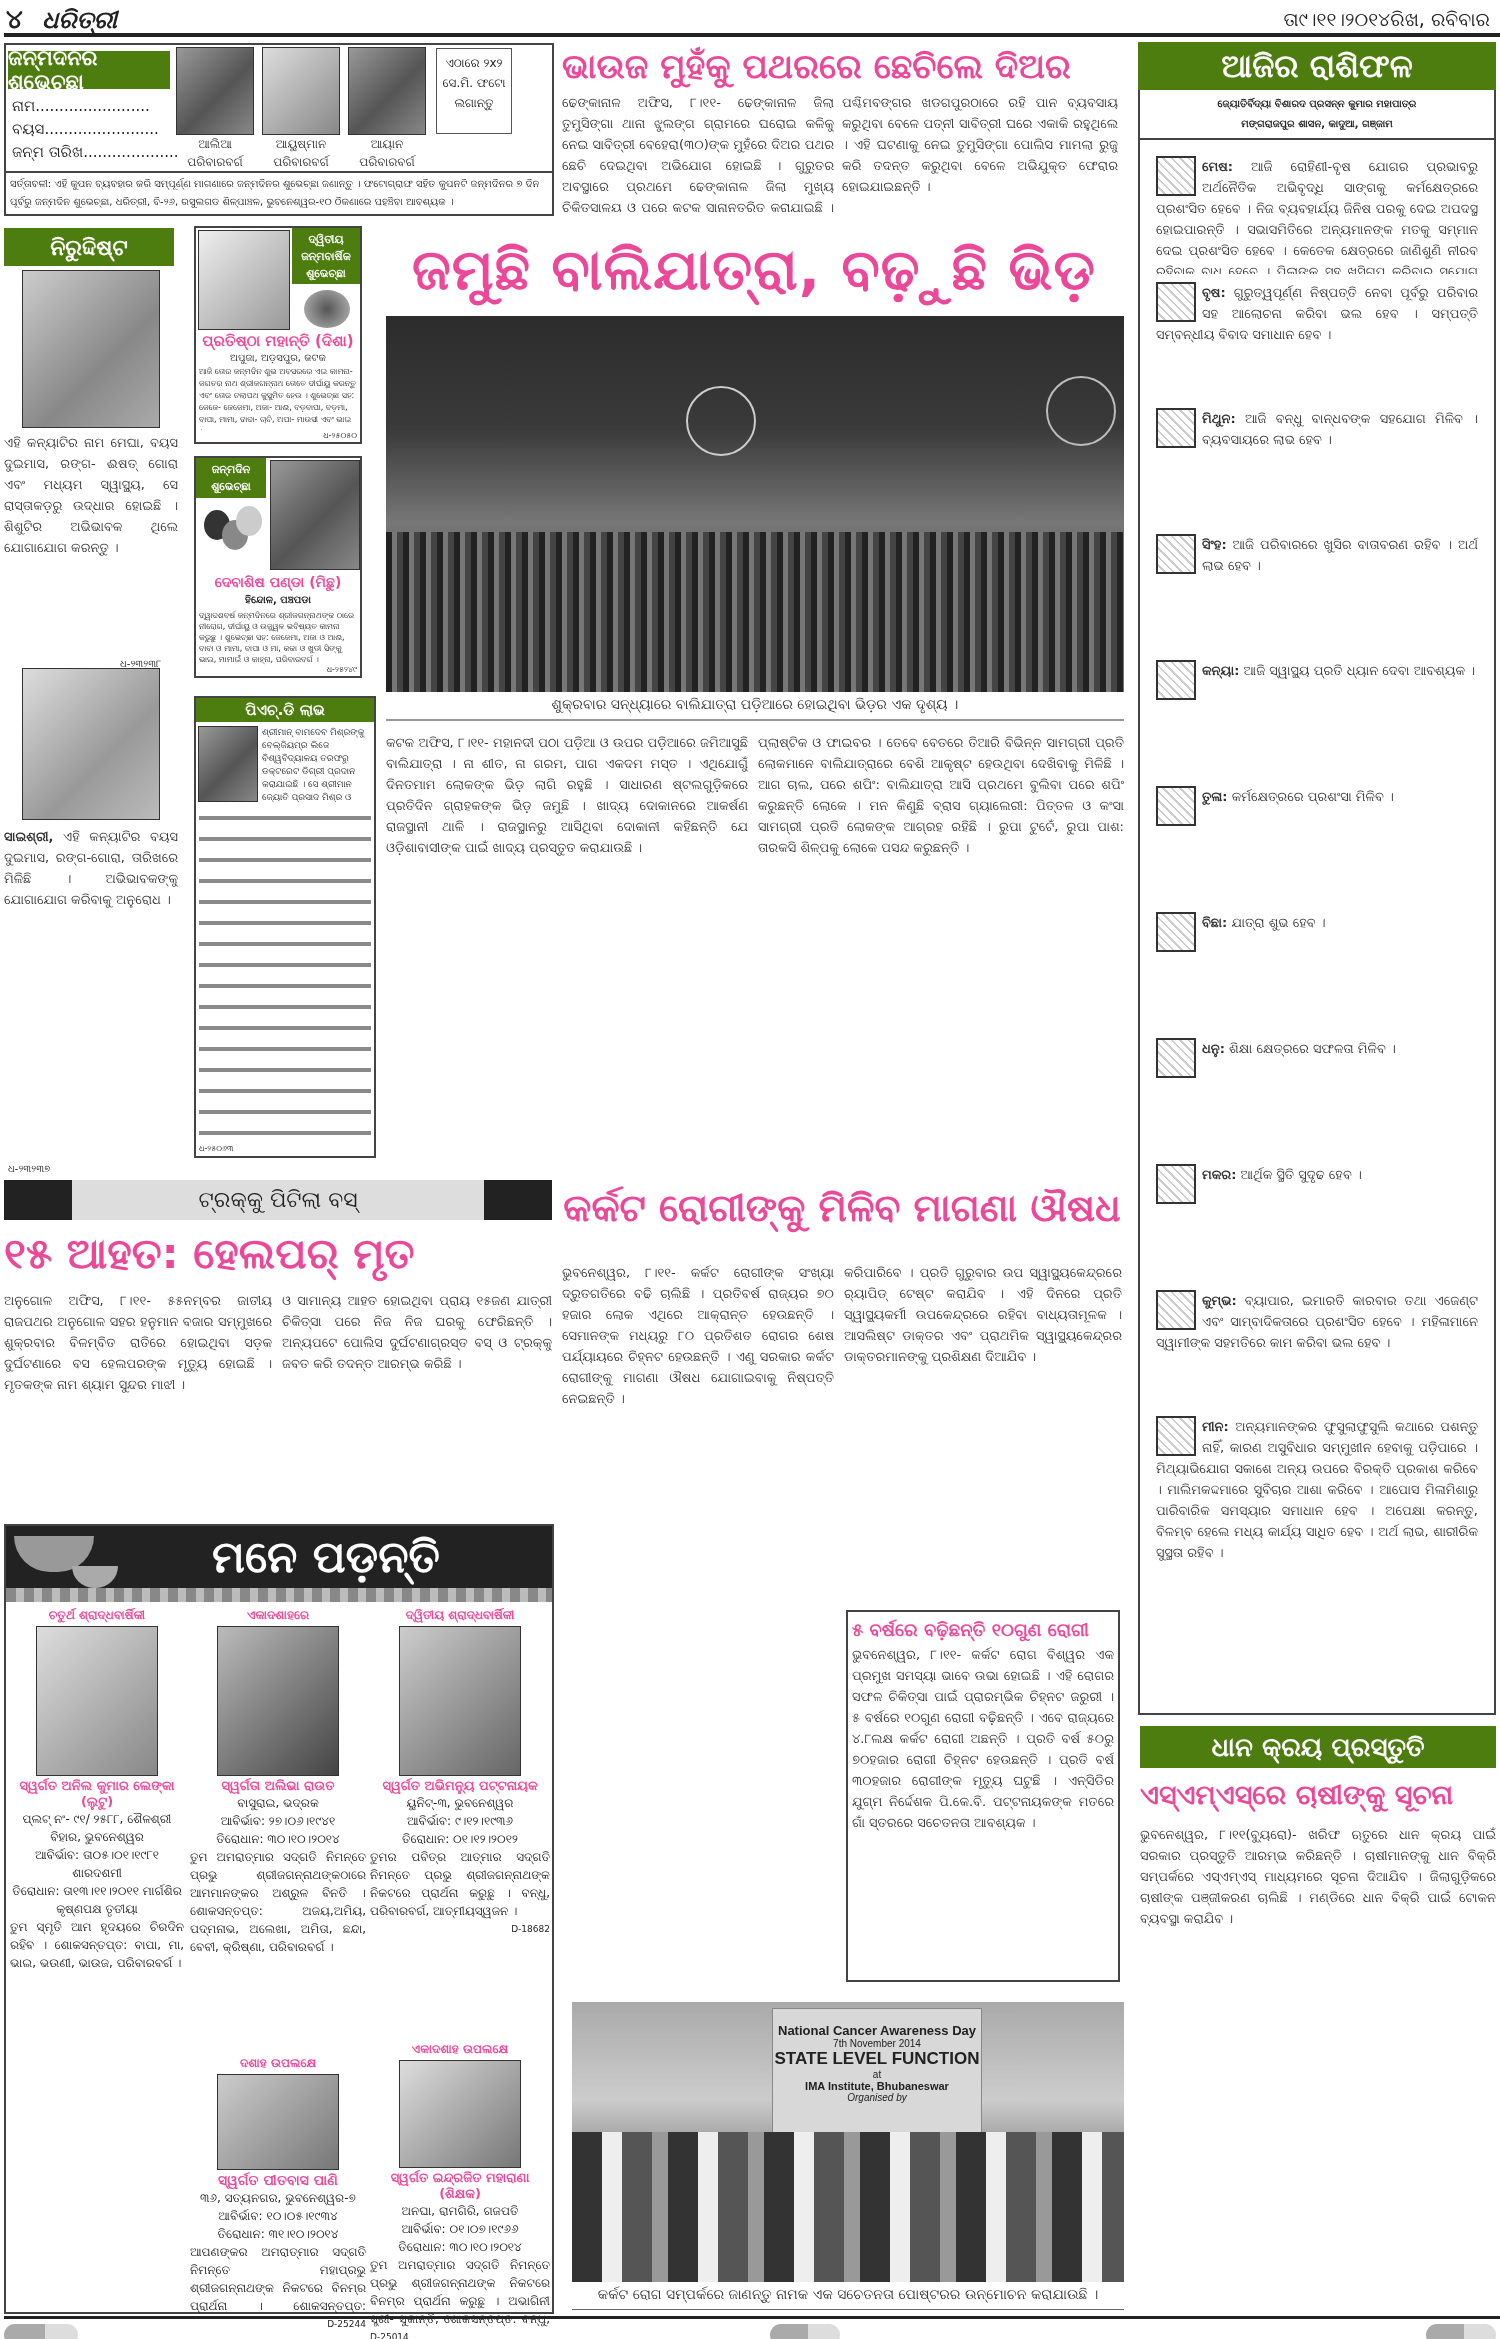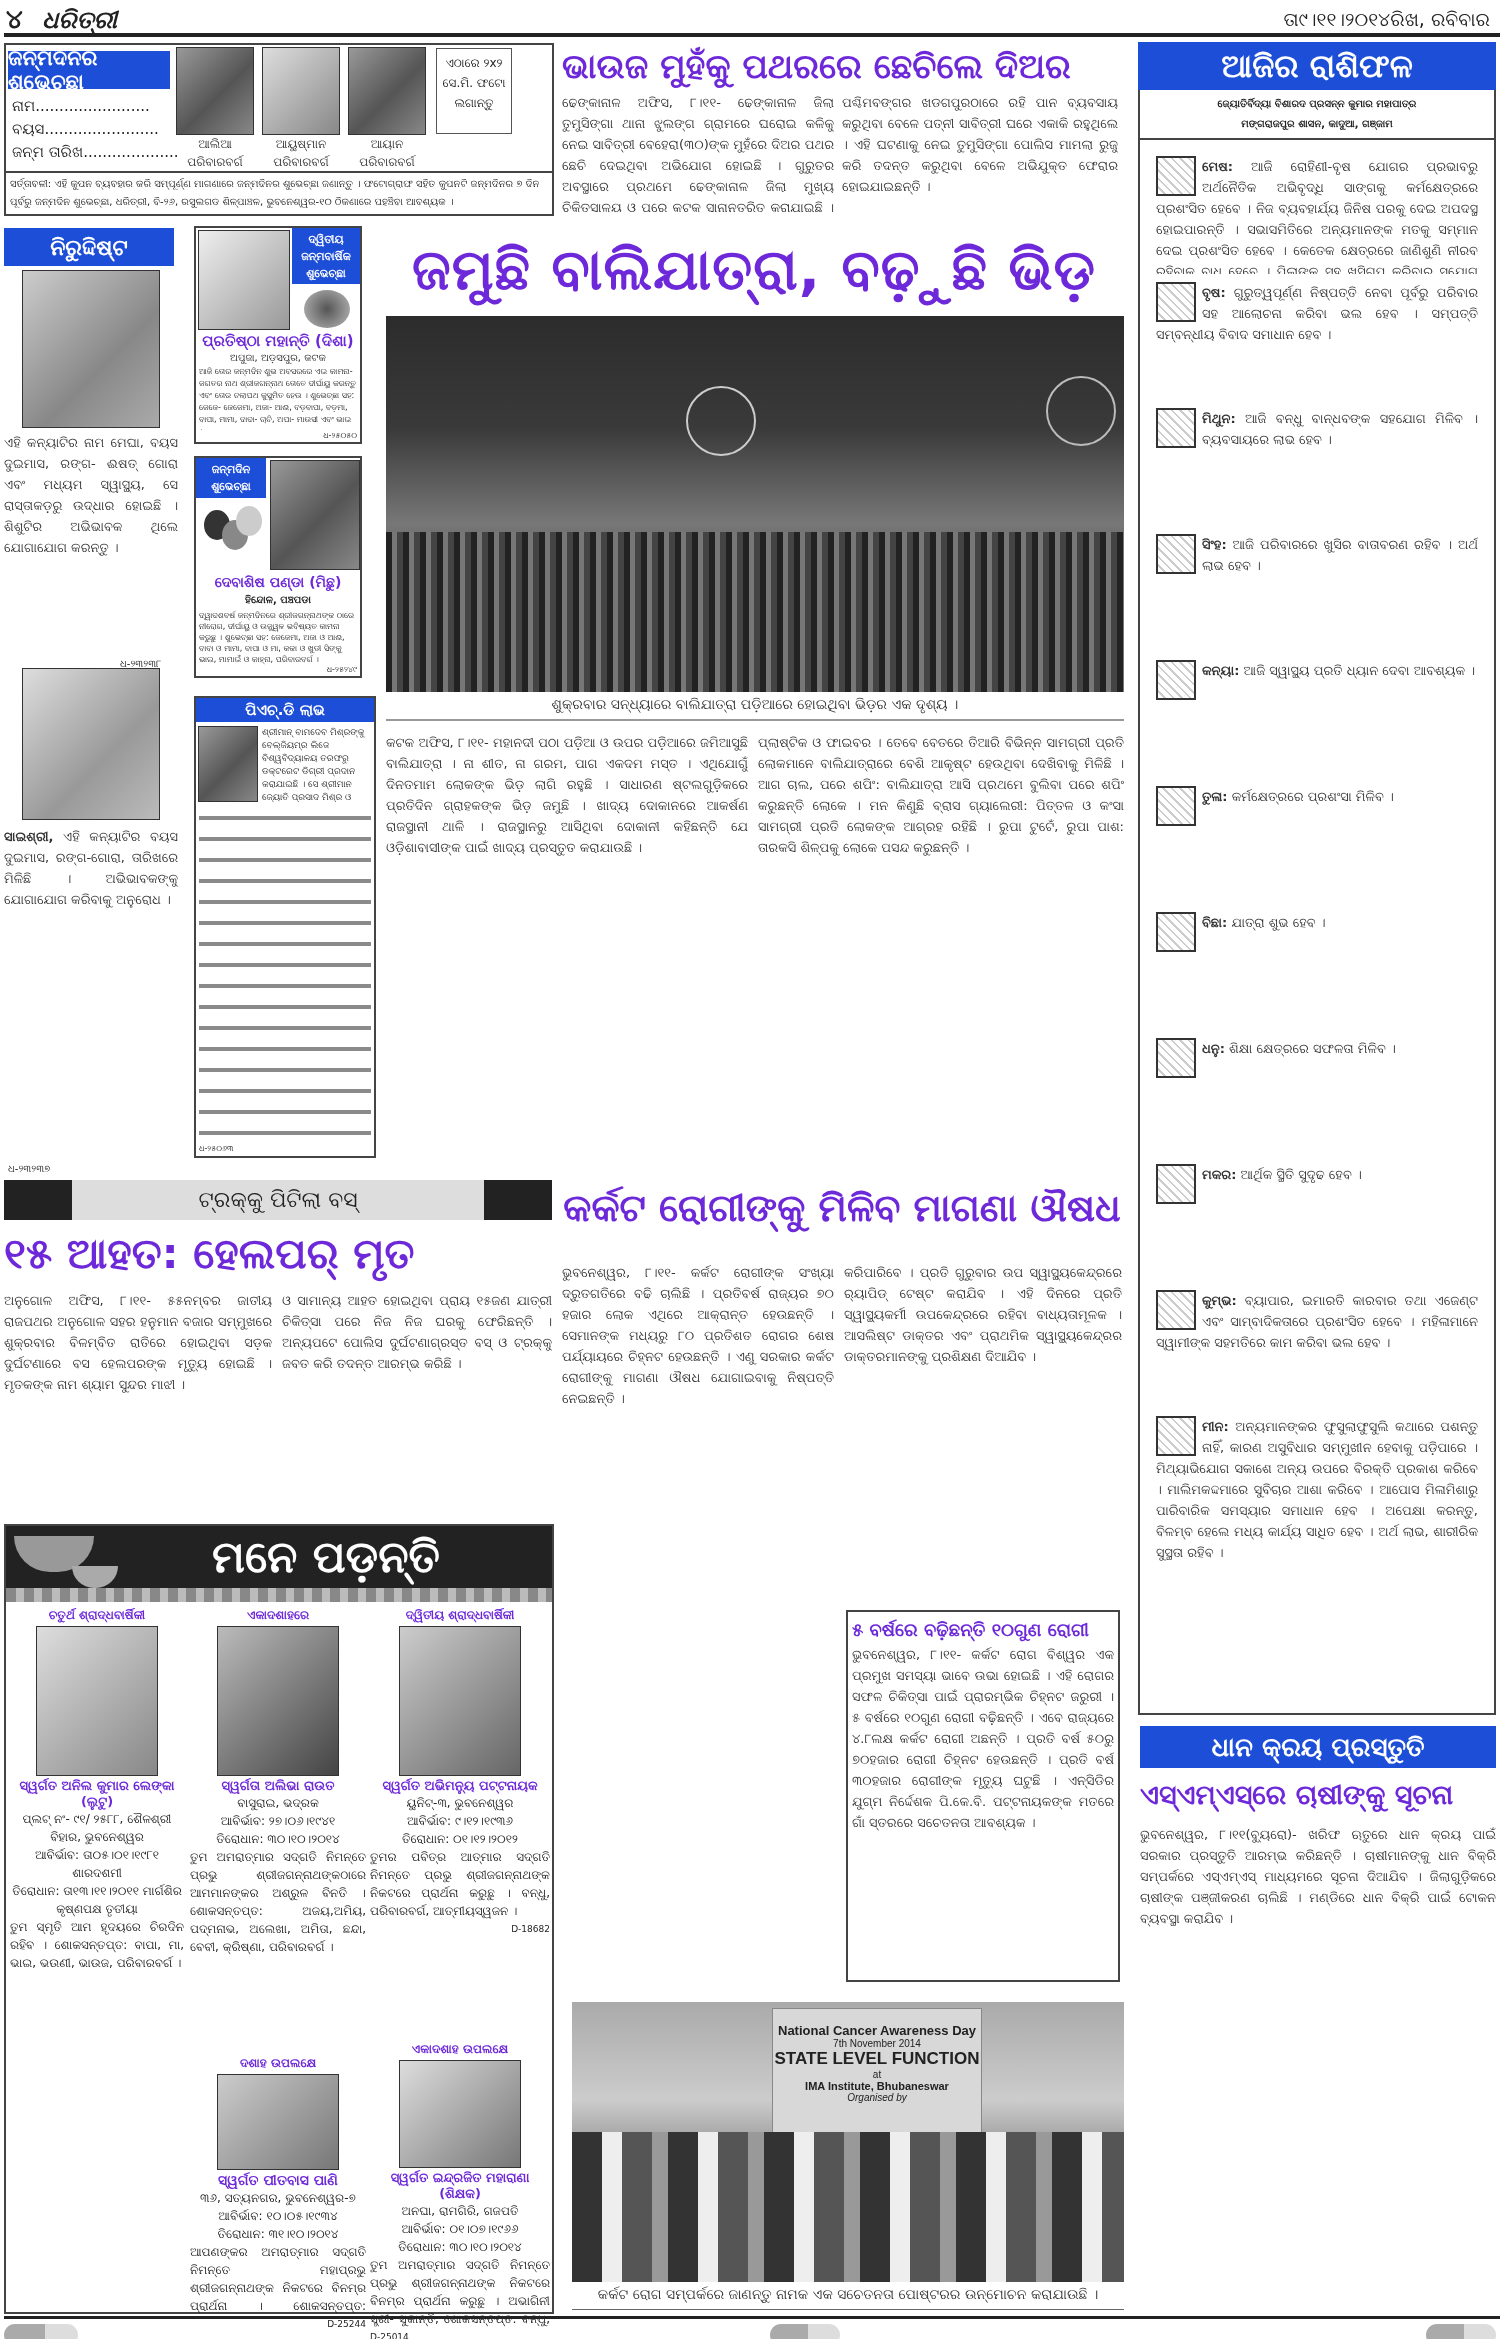--- a/index.html
+++ b/index.html
@@ -1,24 +1,24 @@
 <!DOCTYPE html>
 <html><head>
 <meta charset="utf-8">
 <style>
 *{box-sizing:border-box;margin:0;padding:0}
 body{width:1500px;height:2339px;background:#fff;color:#222;font-family:"DejaVu Sans",sans-serif;position:relative;overflow:hidden}
 .abs{position:absolute}
 .rule{position:absolute;background:#222}
 .bx{position:absolute;border:2px solid #444}
-.blk{background:#1d4ed8;color:#fff;display:flex;align-items:center;justify-content:center;font-weight:bold}
+.blk{background:#4d7c0f;color:#fff;display:flex;align-items:center;justify-content:center;font-weight:bold}
 .ph{background:linear-gradient(135deg,#999,#555 55%,#888);border:1px solid #333}
 .body{font-size:13px;line-height:21px;color:#333;text-align:justify;overflow:hidden}
 .lines{background:repeating-linear-gradient(to bottom,transparent 0,transparent 8px,#8a8a8a 8px,#8a8a8a 12px,transparent 12px,transparent 21px)}
-.hd{font-weight:bold;color:#6d28d9;white-space:nowrap;overflow:hidden}
+.hd{font-weight:bold;color:#ec4899;white-space:nowrap;overflow:hidden}
 .cap{font-size:14px;text-align:center;color:#333}
 .c{text-align:center}
 .small{font-size:12px;line-height:18px}
 .zodiac{width:40px;height:40px;border:2px solid #333;display:inline-block;float:left;margin:0 6px 2px 0;background:repeating-linear-gradient(45deg,#fff 0 4px,#ccc 4px 6px)}
 .pill{position:absolute;height:22px;width:110px;border-radius:11px;background:linear-gradient(90deg,#aaa 0 55%,#ddd 55% 100%)}
 </style>
 </head>
 <body>
 
 <div class="abs" style="left:6px;top:4px;font-size:26px;font-weight:bold">୪</div>

